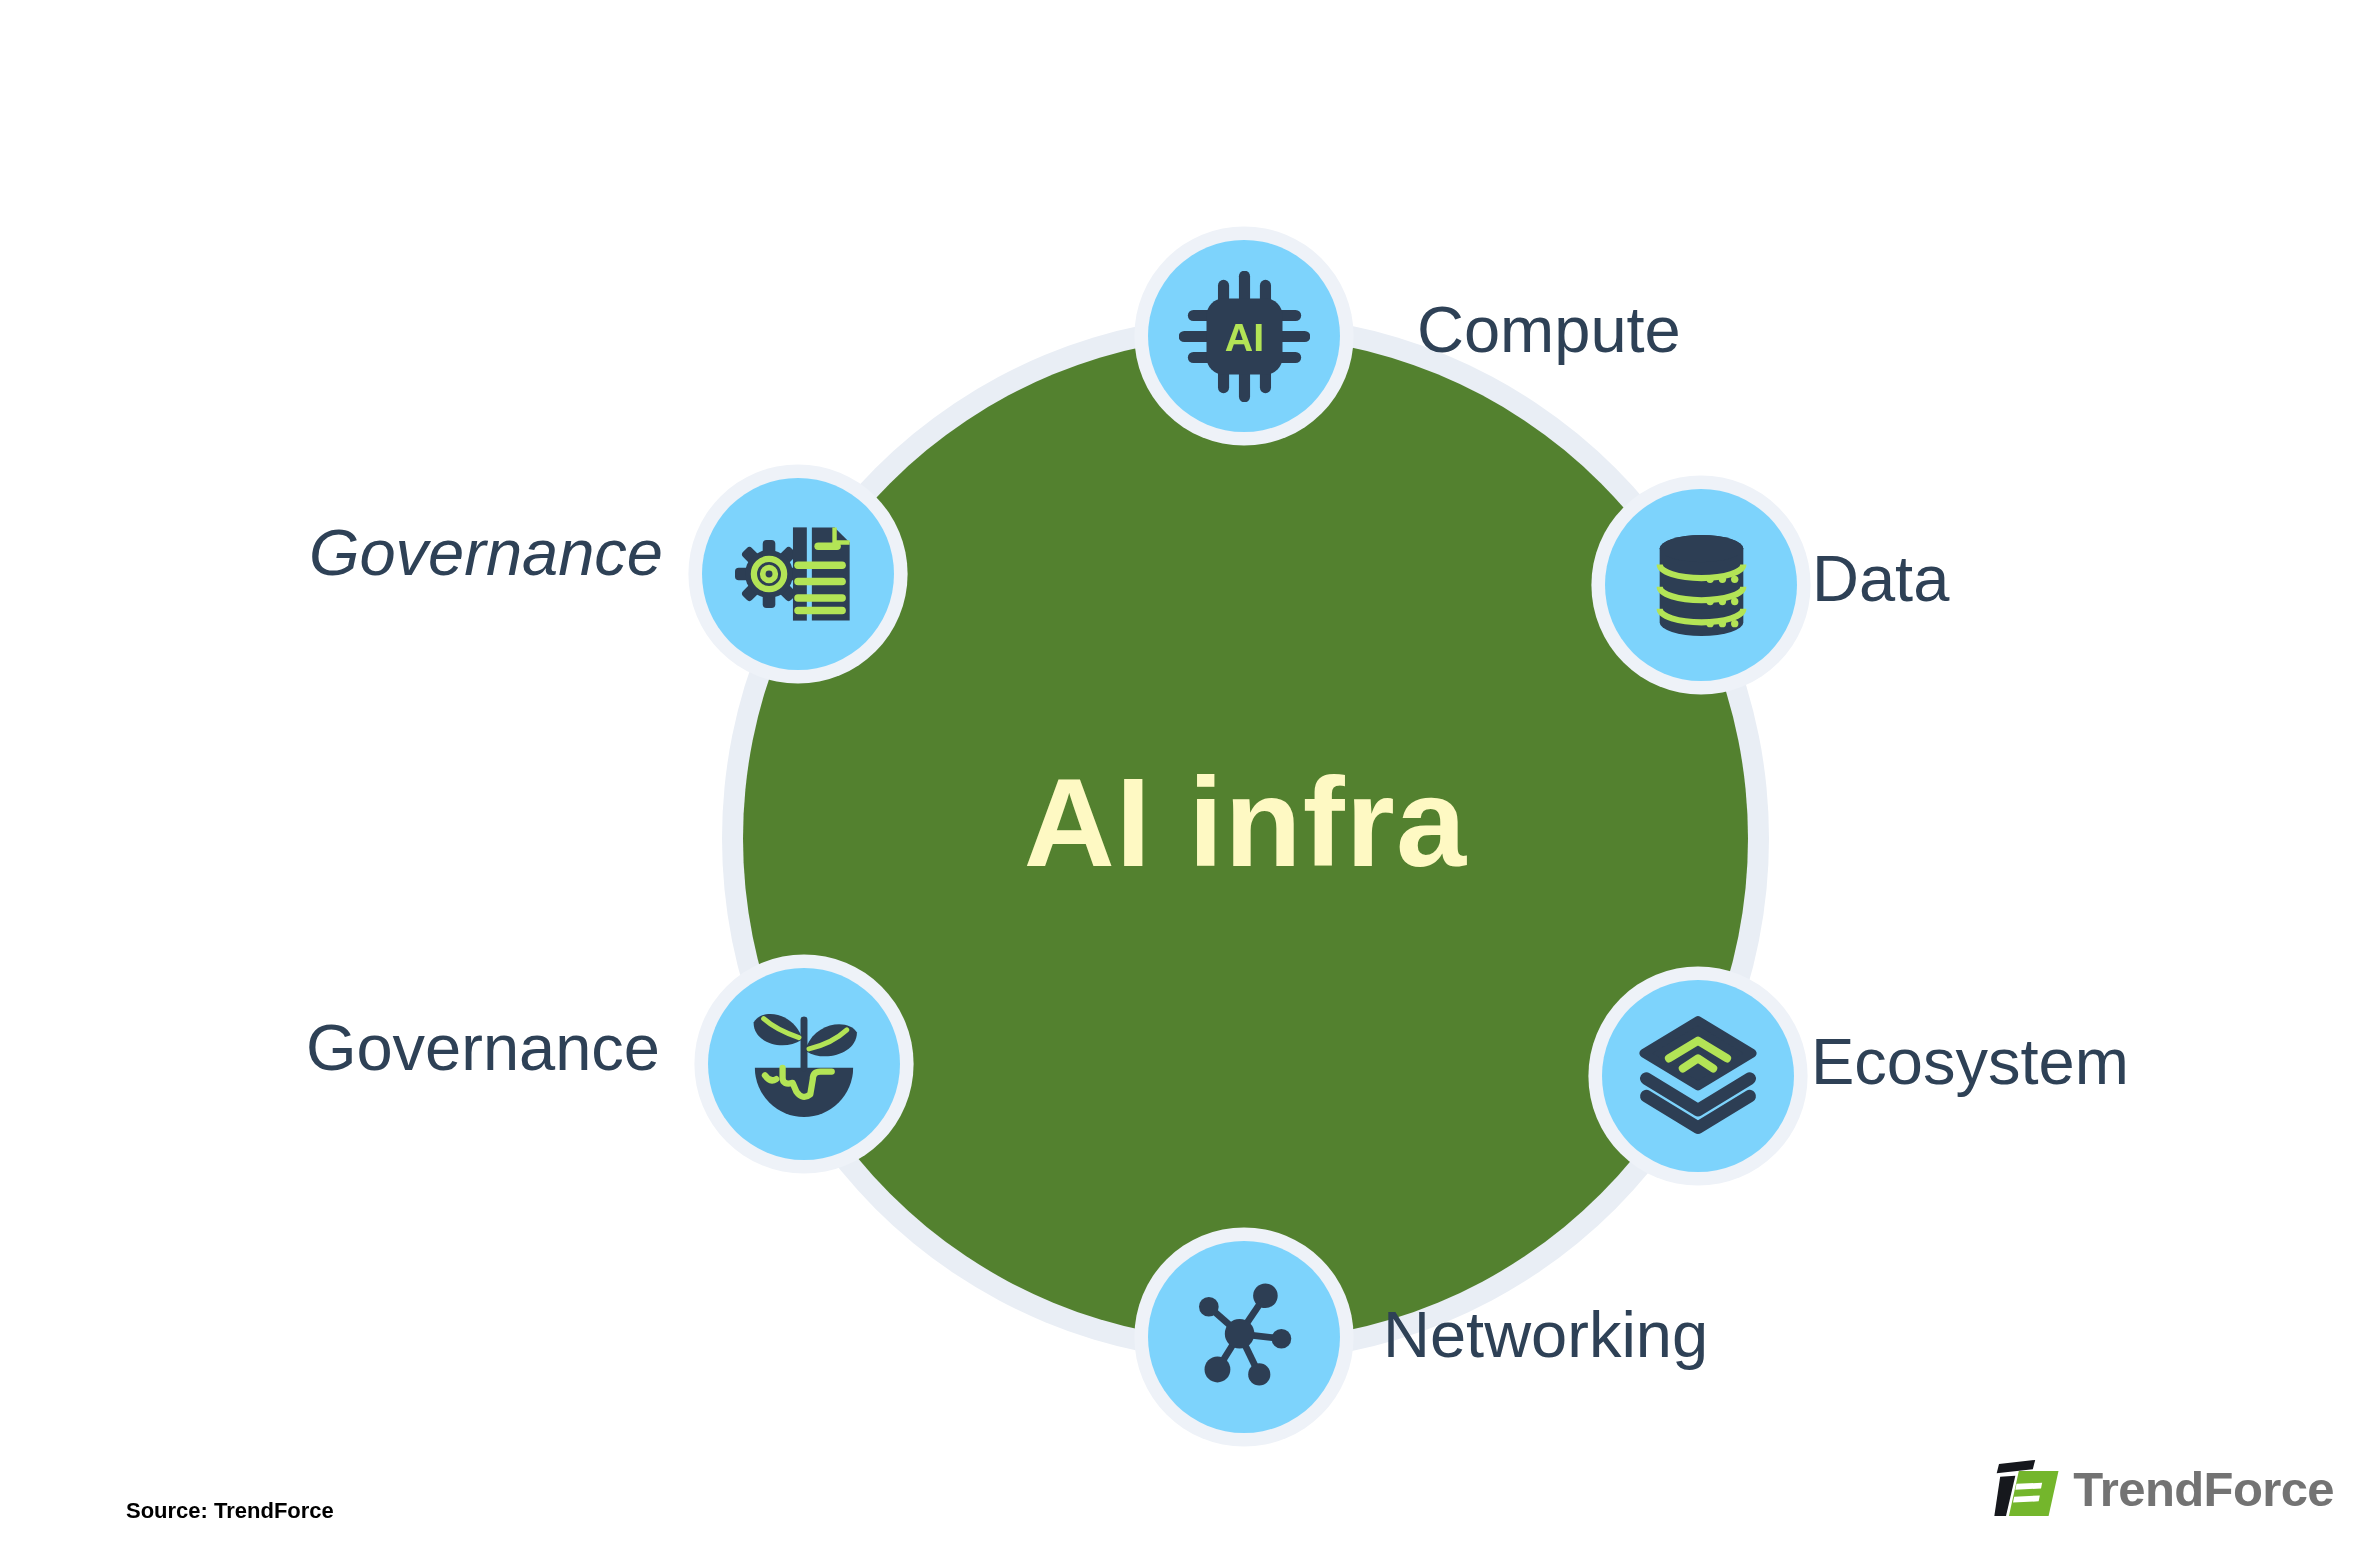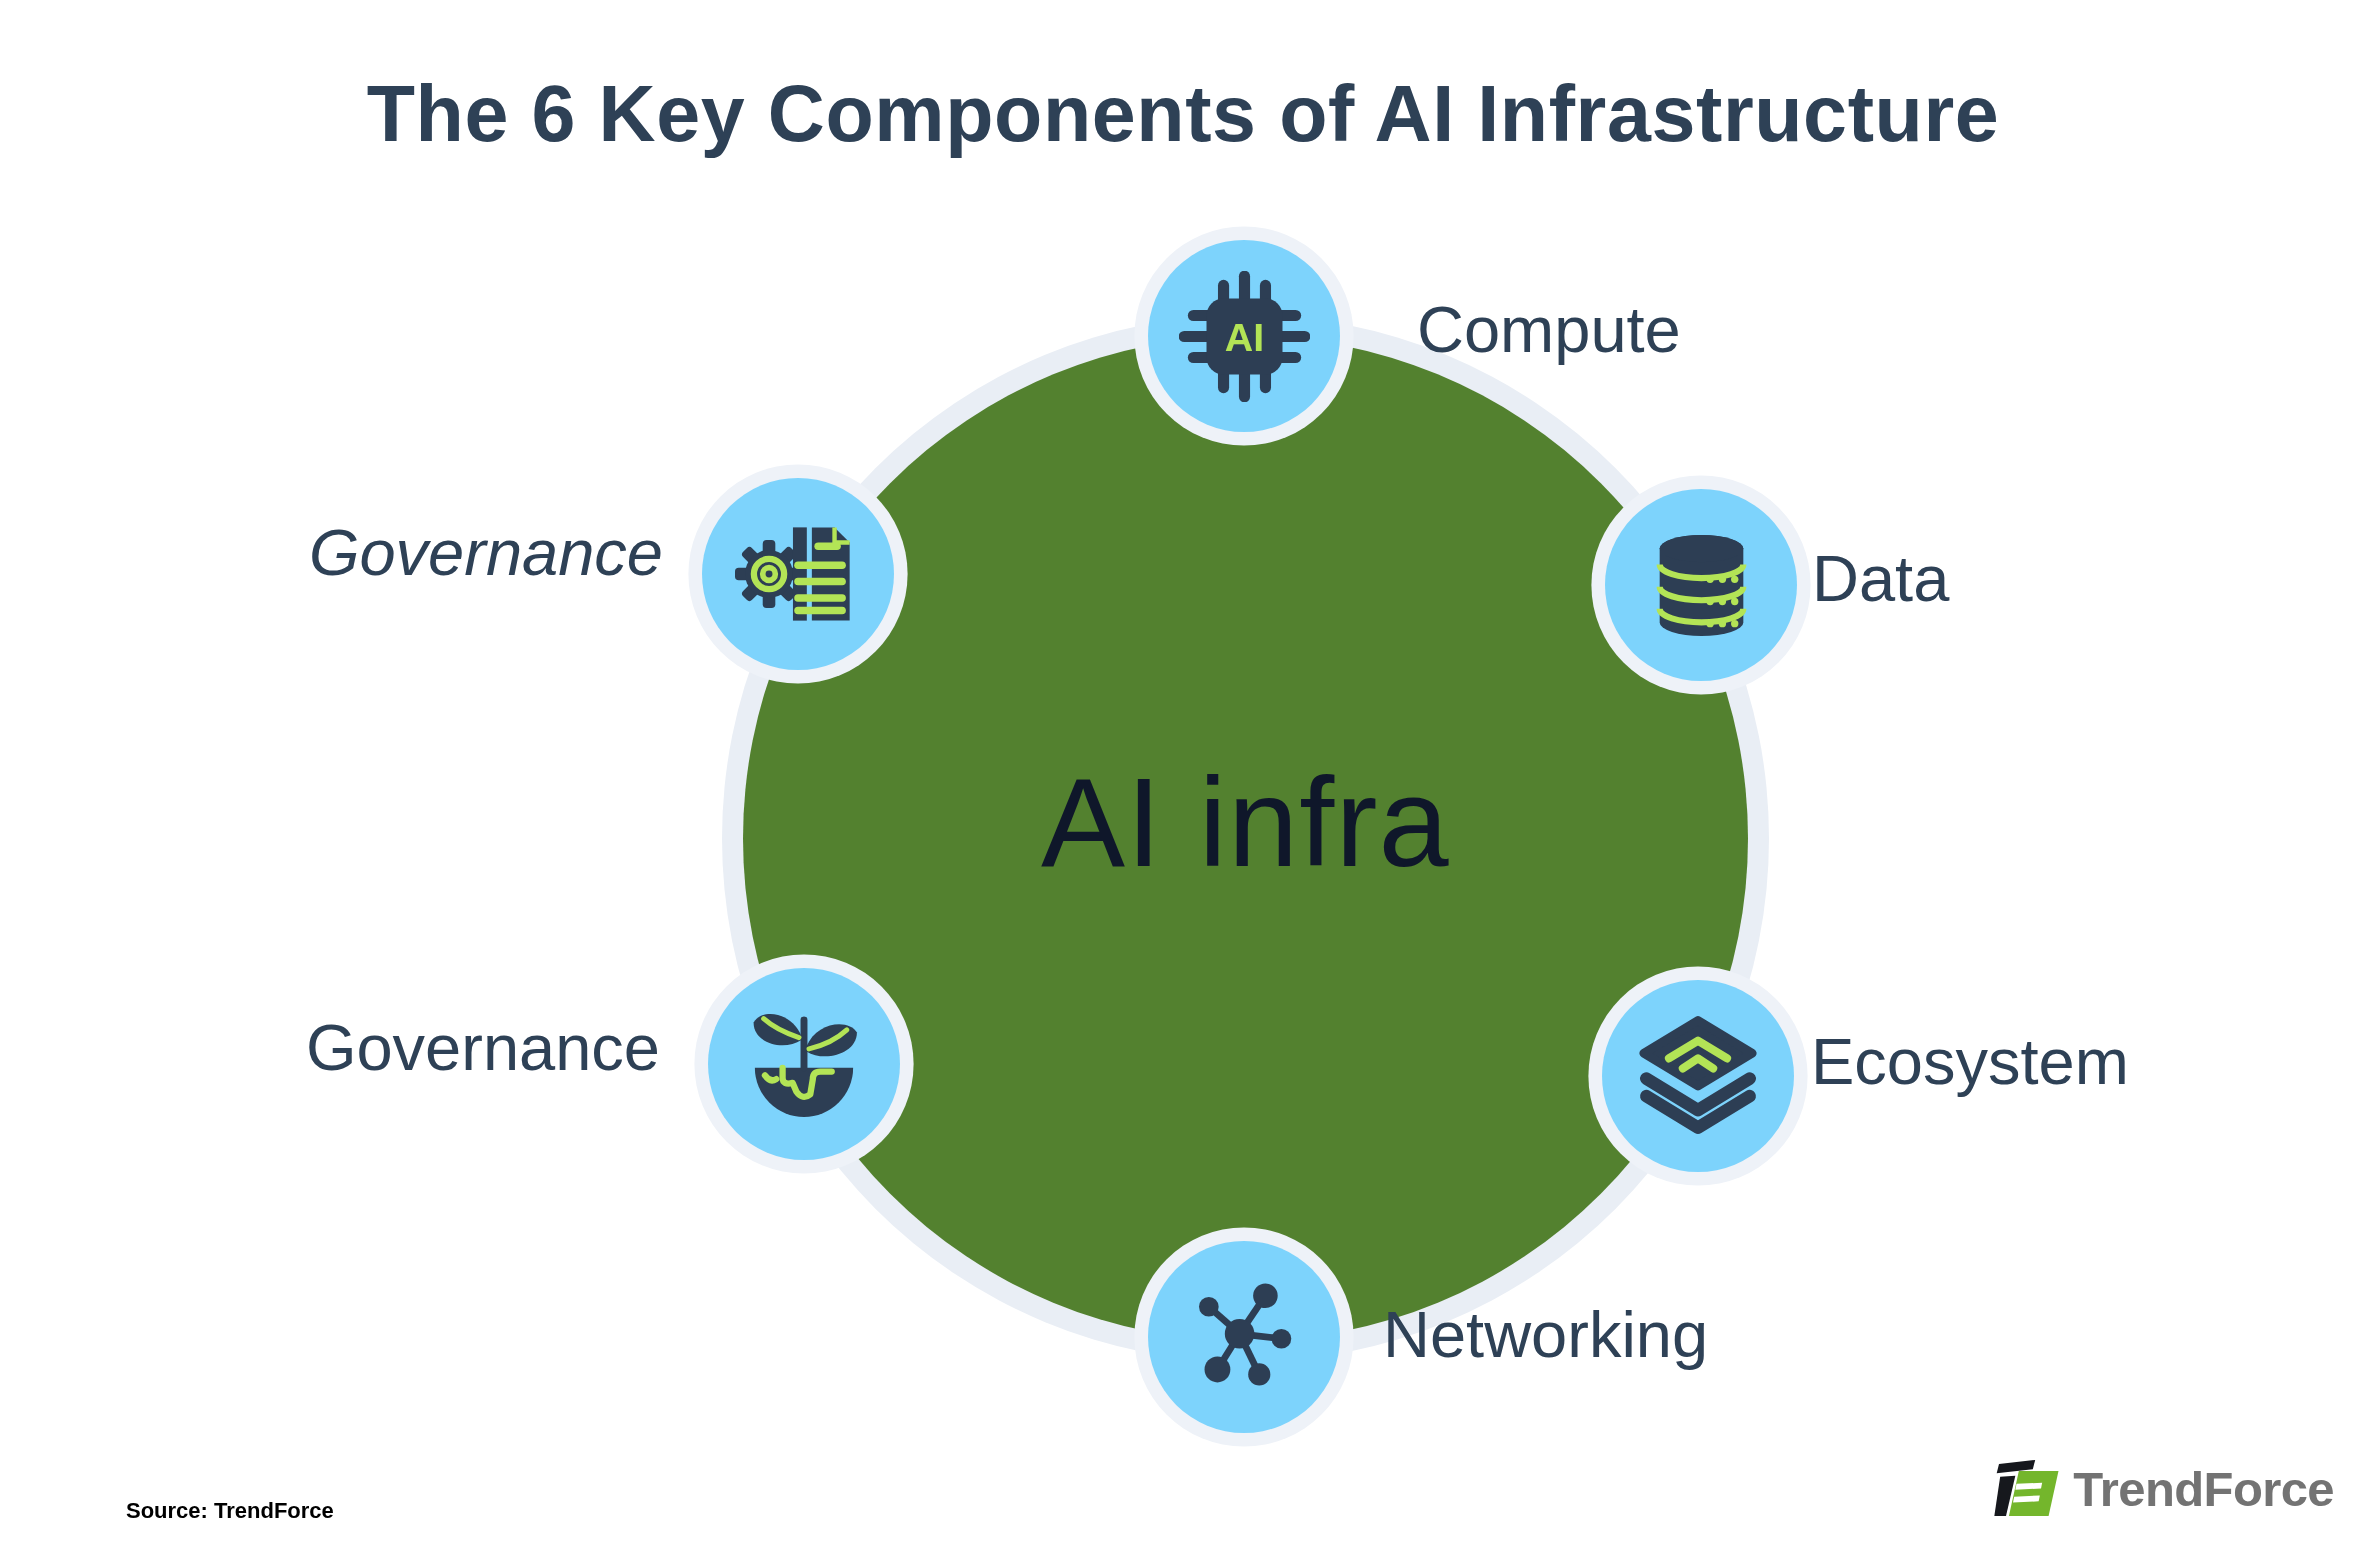--- a/index.html
+++ b/index.html
@@ -36,23 +36,23 @@
     width: 1005px;
     height: 1005px;
     border-radius: 50%;
     background: #53812f;
     box-shadow: 0 0 0 21px #e9eef5;
     display: flex;
     align-items: center;
     justify-content: center;
   }
   .center-label {
-    color: #0f172a;
+    color: #fef9c3;
     font-size: 126px;
-    font-weight: 400;
+    font-weight: 700;
     letter-spacing: 1.2px;
     transform: translateY(-16px);
   }
   .sat {
     position: absolute;
     width: 192px;
     height: 192px;
     border-radius: 50%;
     background: #7dd3fc;
     box-shadow: 0 0 0 13.6px #eef2f8;
@@ -102,21 +102,20 @@
     font-weight: 700;
     color: #737373;
     letter-spacing: -0.6px;
   }
 </style>
 </head>
 <body>
 
 <div class="canvas">
 
-  <h1 class="title">The 6 Key Components of AI Infrastructure</h1>
 
   <div class="big-circle">
     <div class="center-label">AI infra</div>
   </div>
 
   <div class="sat sat-compute">
     <svg width="131" height="131" viewBox="0 0 100 100">
       <g stroke="#2d3e54" stroke-width="8.5" stroke-linecap="round">
         <line x1="34" y1="11" x2="34" y2="22"></line>
           <line x1="50" y1="4" x2="50" y2="22"></line>

